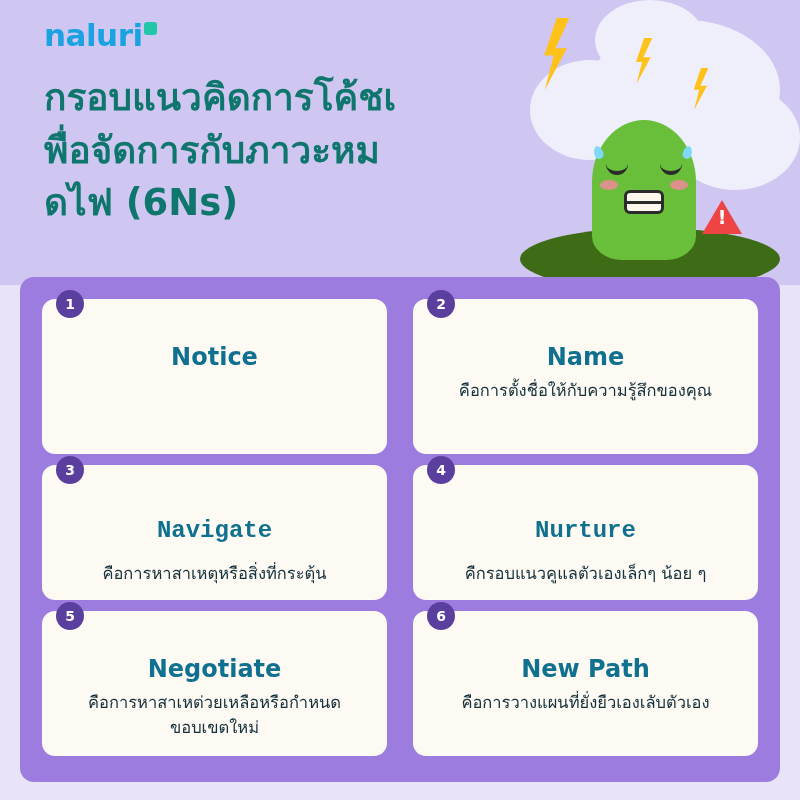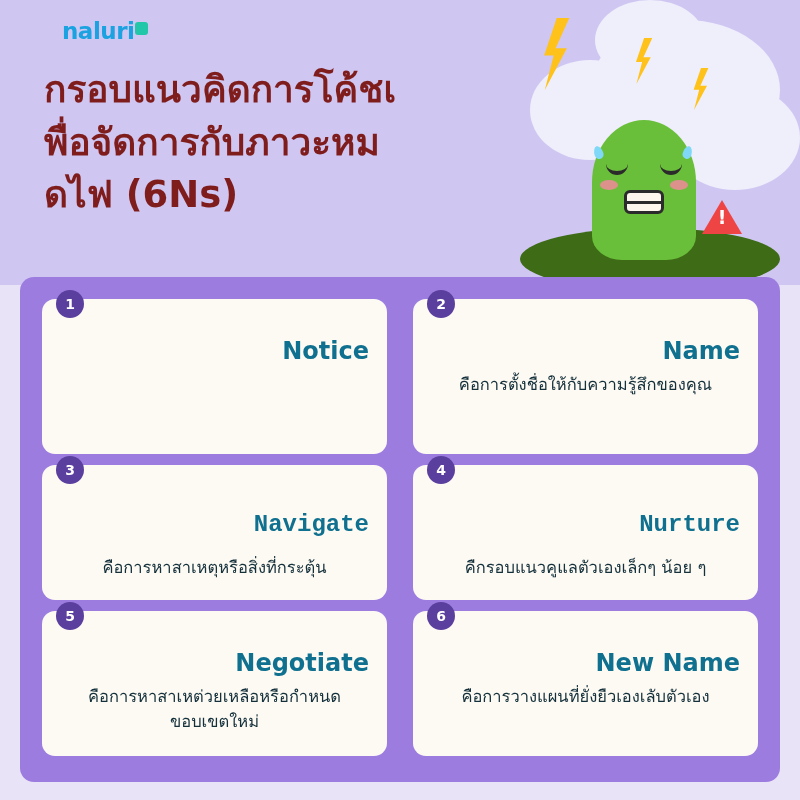--- a/index.html
+++ b/index.html
@@ -21,45 +21,44 @@
     position: absolute;
     left: 0; top: 0;
     width: 800px; height: 285px;
     background: #cfc7f2;
   }
 
   
   .logo {
     position: absolute;
     left: 44px; top: 20px;
-    font-size: 23px;
+    font-size: 31px;
     font-weight: bold;
     color: #1aa3e0;
     letter-spacing: -0.5px;
     line-height: 1;
-    margin-left: 18px;
   }
   .logo .dot {
     display: inline-block;
     width: 13px; height: 13px;
     border-radius: 3px;
     background: #22c7a9;
     vertical-align: top;
     margin-left: 1px;
     margin-top: 2px;
   }
 
   
   .headline {
     position: absolute;
-    left: 44px; top: 64px;
+    left: 44px; top: 72px;
     width: 560px;
     font-size: 37px;
     font-weight: bold;
-    color: #7f1d1d;
+    color: #0f766e;
     line-height: 1.42;
     letter-spacing: 0px;
   }
 
   
   .illus {
     position: absolute;
     right: 0; top: 0;
     width: 320px; height: 300px;
   }
@@ -208,23 +207,22 @@
     color: #ffffff;
     font-size: 14px;
     font-weight: bold;
     line-height: 28px;
     text-align: center;
   }
   .card-title {
     font-size: 24px;
     font-weight: bold;
     color: #10708f;
-    margin-top: 16px;
+    margin-top: 22px;
     margin-bottom: 8px;
-    text-align: right;
   }
   .card-desc {
     font-size: 16.5px;
     color: #14303b;
     line-height: 1.5;
   }
   .card.tall .card-desc { line-height: 1.5; }
   .card.mid { padding-top: 30px; }
   .card.mid .card-title { margin-bottom: 18px; font-family: Liberation Mono, monospace; }
 </style>
@@ -296,19 +294,19 @@
       </div>
 
       <div class="card">
         <div class="badge">5</div>
         <div class="card-title">Negotiate</div>
         <div class="card-desc">คือการหาสาเหต่วยเหลือหรือกำหนดขอบเขตใหม่</div>
       </div>
 
       <div class="card">
         <div class="badge">6</div>
-        <div class="card-title">New Name</div>
+        <div class="card-title">New Path</div>
         <div class="card-desc">คือการวางแผนที่ยั่งยืวเองเลับตัวเอง</div>
       </div>
 
     </div>
   </div>
 </div>
 
 </body></html>

